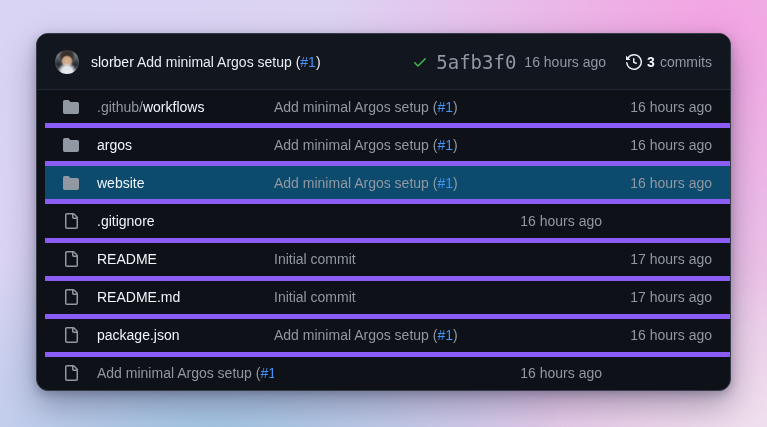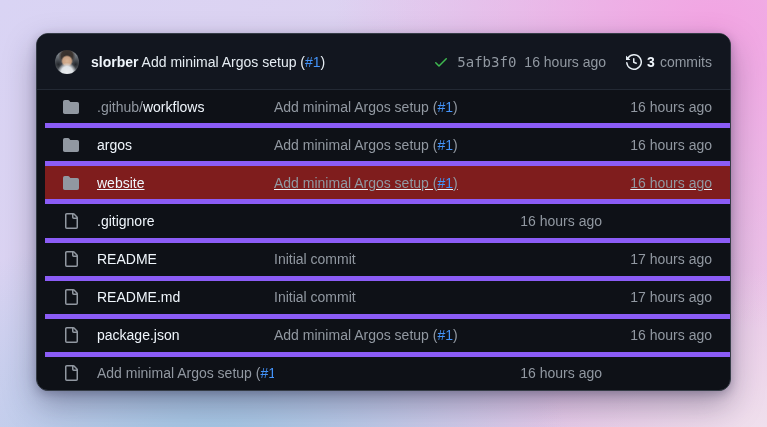--- a/index.html
+++ b/index.html
@@ -42,53 +42,53 @@
     flex: 0 0 24px;
     background:
       radial-gradient(circle at 50% 92%, #e9ebee 0%, #dfe3e7 22%, rgba(223,227,231,0) 38%),
       radial-gradient(circle at 50% 46%, #d8b394 0%, #c7a083 24%, rgba(199,160,131,0) 34%),
       radial-gradient(circle at 50% 24%, #322d2a 0%, #3c3531 26%, rgba(60,53,49,0) 40%),
       radial-gradient(circle at 14% 60%, #23262b 0%, rgba(35,38,43,0) 45%),
       radial-gradient(circle at 86% 60%, #23262b 0%, rgba(35,38,43,0) 45%),
       #8d949c;
   }
   .header-title { margin-left: 12px; white-space: nowrap; }
-  .author { font-weight: bold; color: #f0f6fc; }
+  .author { font-weight: normal; color: #f0f6fc; }
   .msg { color: #e6edf3; }
   .link { color: #4493f8; text-decoration: none; cursor: pointer; }
   .header-right {
     margin-left: auto;
     display: flex;
     align-items: center;
     gap: 8px;
     white-space: nowrap;
   }
   .muted { color: #9198a1; }
   .hash {
     font-family: "DejaVu Sans Mono", monospace;
-    font-size: 14px;
+    font-size: 19px;
     color: #9198a1;
     cursor: pointer;
   }
   .commits-group { display: flex; align-items: center; gap: 5px; margin-left: 12px; cursor: pointer; }
   .commits-count { font-weight: bold; color: #f0f6fc; }
   .icon16 { width: 16px; height: 16px; display: block; }
   .rows { flex: 1; display: flex; flex-direction: column; padding-left: 8px; }
   .row {
     flex: 1;
     display: grid;
     grid-template-columns: 34px 177px 1fr 110px;
     align-items: center;
     padding: 0 18px;
     border-top: 5px solid #8b5cf6;
     background: transparent;
     cursor: pointer;
   }
   .row:first-child { border-top: none; }
-  .row.highlighted { background: #7f1d1d; text-decoration: underline; }
+  .row.highlighted { background: #0c4a6e; }
   .cell-icon { display: flex; align-items: center; }
   .cell-name { white-space: nowrap; overflow: hidden; }
   .name-prefix { color: #9198a1; text-decoration: none; cursor: pointer; }
   .name-main { color: #f0f6fc; text-decoration: none; cursor: pointer; }
   .cell-msg { color: #9198a1; white-space: nowrap; overflow: hidden; }
   .msg-text { color: #9198a1; text-decoration: none; cursor: pointer; }
   .cell-time { color: #9198a1; text-align: right; white-space: nowrap; }
 </style>
 </head>
 <body>

